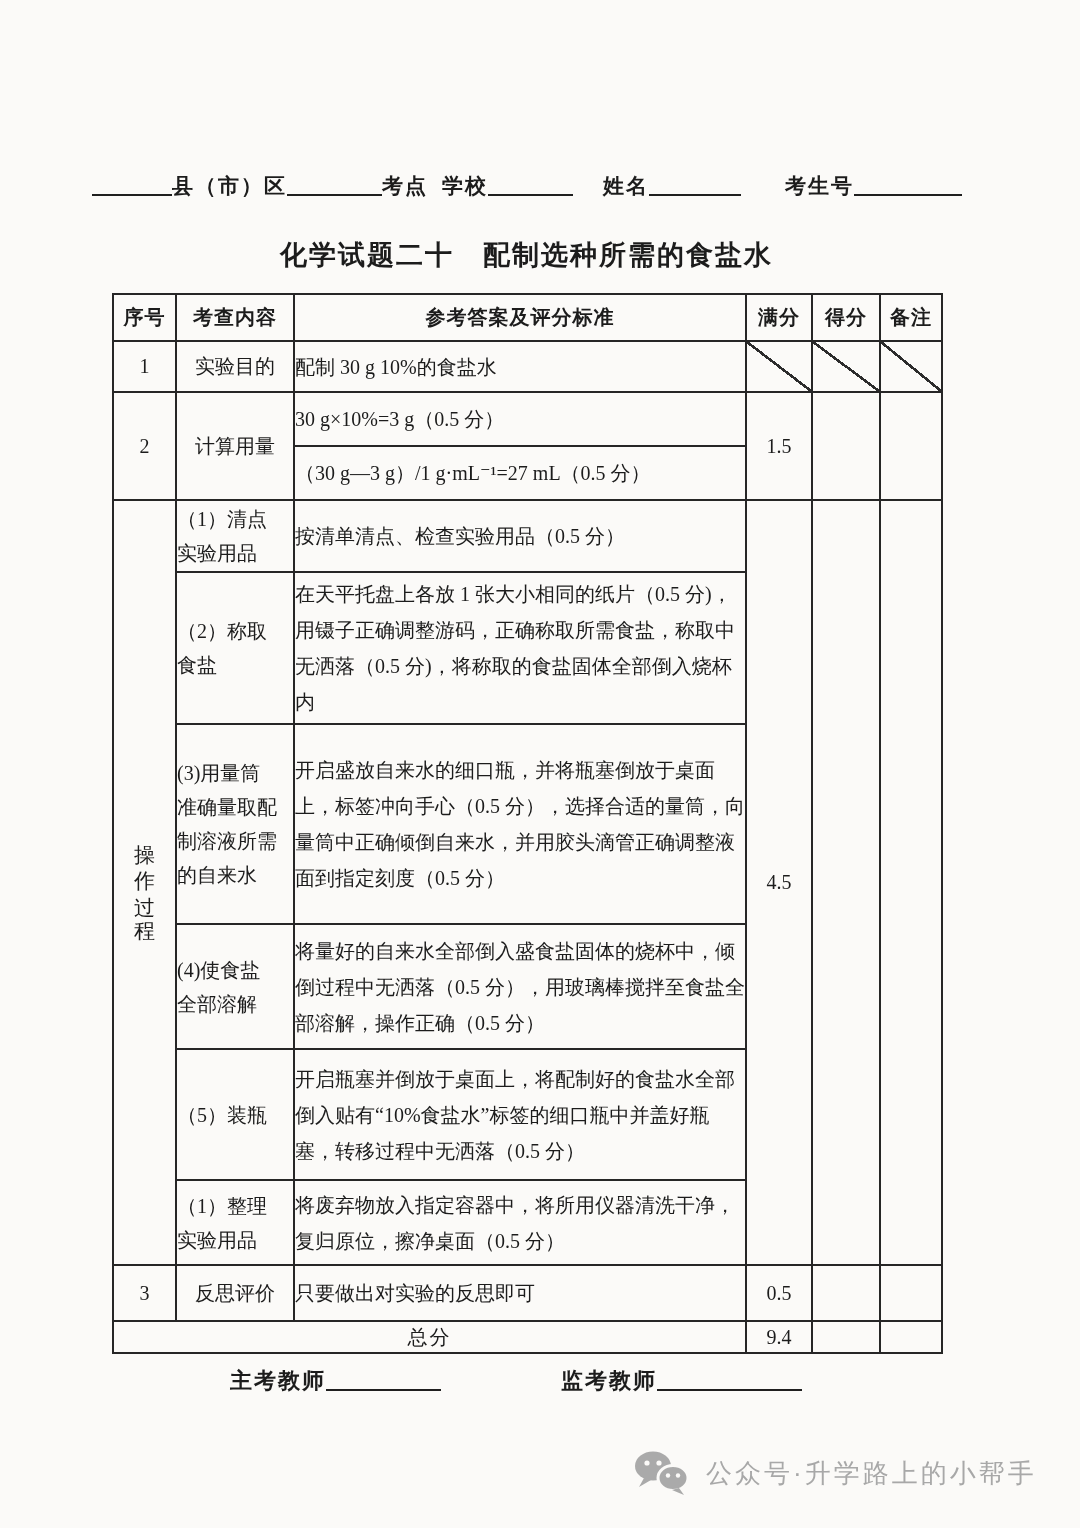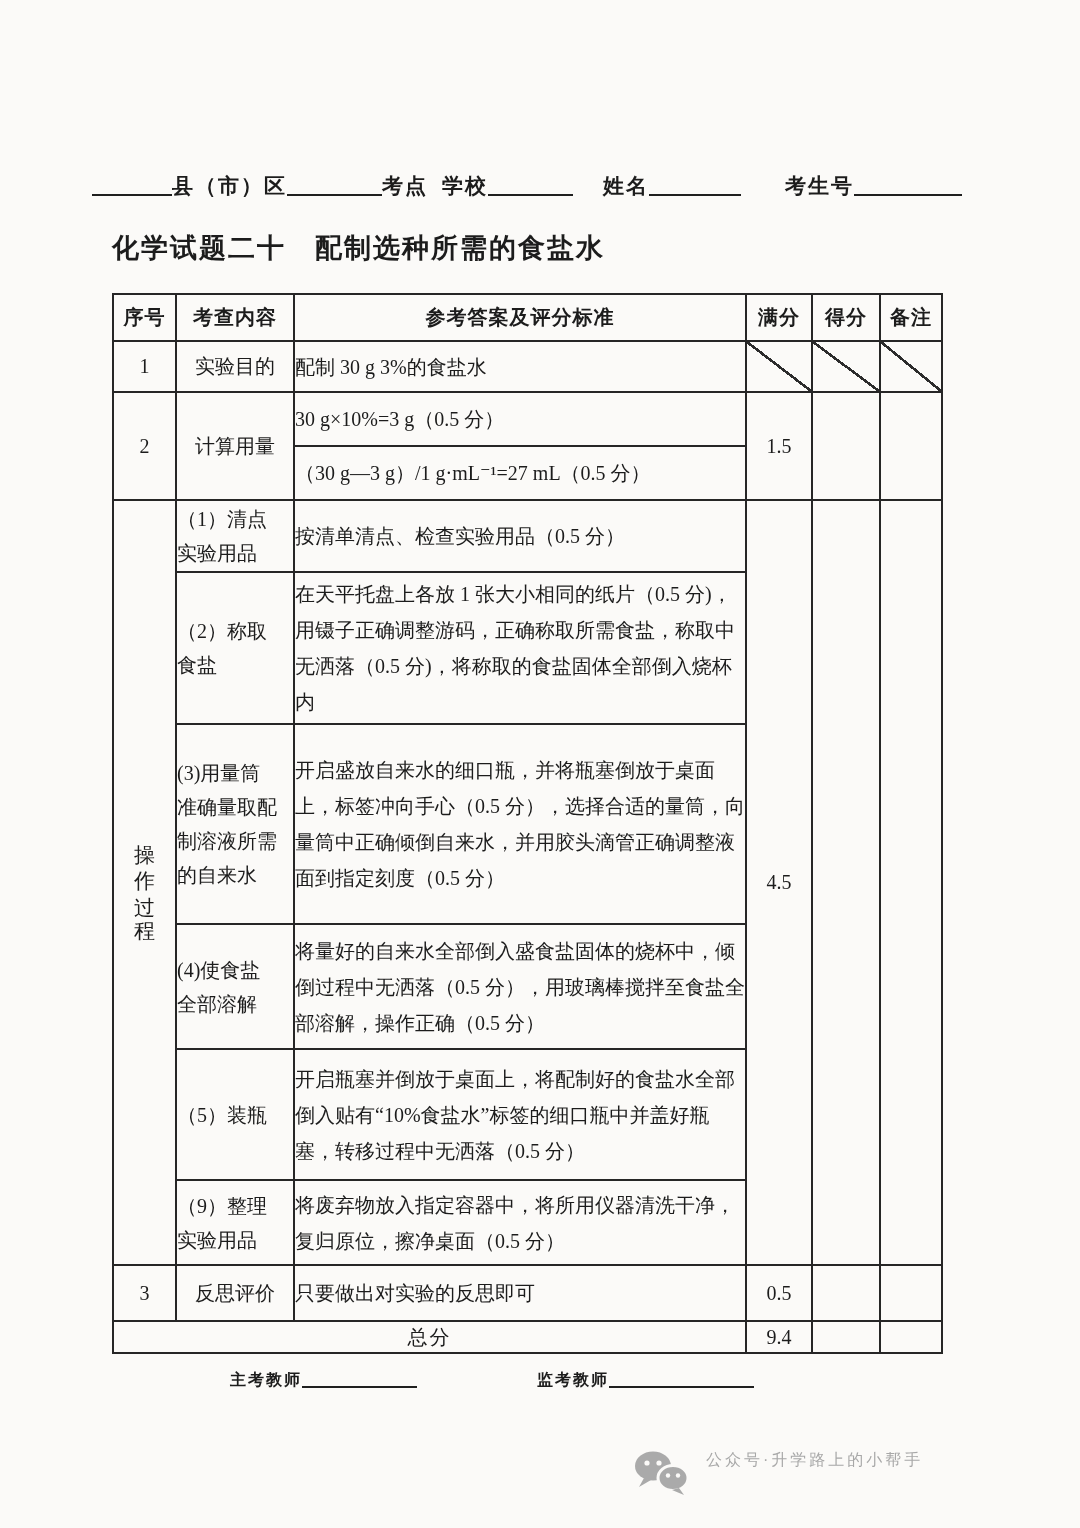--- a/index.html
+++ b/index.html
@@ -25,22 +25,22 @@
     vertical-align: -3px;
   }
   .bw80 { width: 80px; } .bw95 { width: 95px; } .bw85 { width: 85px; }
   .bw92 { width: 92px; } .bw108 { width: 108px; }
   .gap14 { display: inline-block; width: 14px; }
   .gap30 { display: inline-block; width: 30px; }
   .gap44 { display: inline-block; width: 44px; }
 
   
   .title {
-    position: absolute; top: 230px; left: 112px; width: 829px;
-    font-size: 27px; font-weight: bold;
+    position: absolute; top: 237px; left: 112px; width: 829px;
+    text-align: center; font-size: 27px; font-weight: bold;
     letter-spacing: 2px;
   }
 
   
   table.score {
     position: absolute; top: 293px; left: 112px;
     width: 829px; border-collapse: collapse; table-layout: fixed; border-radius: 14px;
   }
   table.score th, table.score td {
     border: 2.2px solid #262626;
@@ -76,30 +76,30 @@
     letter-spacing: 26px;
     font-size: 21px;
     display: inline-block;
     margin: 0 auto;
   }
   td.total-label { text-align: center; font-weight: normal; letter-spacing: 2px; }
 
   
   .sign-line {
     position: absolute; top: 1366px; left: 230px;
-    font-size: 16px; font-weight: bold; letter-spacing: 2px; white-space: nowrap;
+    font-size: 22px; font-weight: bold; letter-spacing: 2px; white-space: nowrap;
   }
   .bw115 { width: 115px; } .bw145 { width: 145px; }
   .sign-gap { display: inline-block; width: 120px; }
 
   
   .watermark {
     position: absolute; top: 1450px; left: 632px;
-    display: flex; align-items: flex-start;
-    color: #a8a8a8; font-size: 16px; letter-spacing: 3px;
+    display: flex; align-items: center;
+    color: #a8a8a8; font-size: 26px; letter-spacing: 3px;
     font-family: "Liberation Sans", "DejaVu Sans", sans-serif;
   }
   .watermark svg { margin-right: 12px; }
 </style>
 </head>
 <body>
 
 <div class="page">
 
   <div class="head-line"><span class="blank bw80"></span><span>县（市）区</span><span class="blank bw95"></span><span>考点</span><span class="gap14"></span><span>学校</span><span class="blank bw85"></span><span class="gap30"></span><span>姓名</span><span class="blank bw92"></span><span class="gap44"></span><span>考生号</span><span class="blank bw108"></span></div>
@@ -122,21 +122,21 @@
       <th>考查内容</th>
       <th>参考答案及评分标准</th>
       <th>满分</th>
       <th>得分</th>
       <th>备注</th>
     </tr>
 
     <tr class="h51">
       <td class="c">1</td>
       <td class="c">实验目的</td>
-      <td class="ans">配制 30 g 3%的食盐水</td>
+      <td class="ans">配制 30 g 10%的食盐水</td>
       <td class="slash"></td>
       <td class="slash"></td>
       <td class="slash"></td>
     </tr>
 
     <tr class="h54">
       <td class="c" rowspan="2">2</td>
       <td class="c" rowspan="2">计算用量</td>
       <td class="ans">30 g×10%=3 g（0.5 分）</td>
       <td class="c" rowspan="2">1.5</td>
@@ -173,21 +173,21 @@
     <tr class="h125">
       <td class="lbl">(4)使食盐
 全部溶解</td>
       <td class="ans">将量好的自来水全部倒入盛食盐固体的烧杯中，倾倒过程中无洒落（0.5 分），用玻璃棒搅拌至食盐全部溶解，操作正确（0.5 分）</td>
     </tr>
     <tr class="h131">
       <td class="lbl">（5）装瓶</td>
       <td class="ans">开启瓶塞并倒放于桌面上，将配制好的食盐水全部倒入贴有“10%食盐水”标签的细口瓶中并盖好瓶塞，转移过程中无洒落（0.5 分）</td>
     </tr>
     <tr class="h85">
-      <td class="lbl">（9）整理
+      <td class="lbl">（1）整理
 实验用品</td>
       <td class="ans">将废弃物放入指定容器中，将所用仪器清洗干净，复归原位，擦净桌面（0.5 分）</td>
     </tr>
 
     <tr class="h56">
       <td class="c">3</td>
       <td class="c">反思评价</td>
       <td class="ans">只要做出对实验的反思即可</td>
       <td class="c">0.5</td>
       <td></td>

